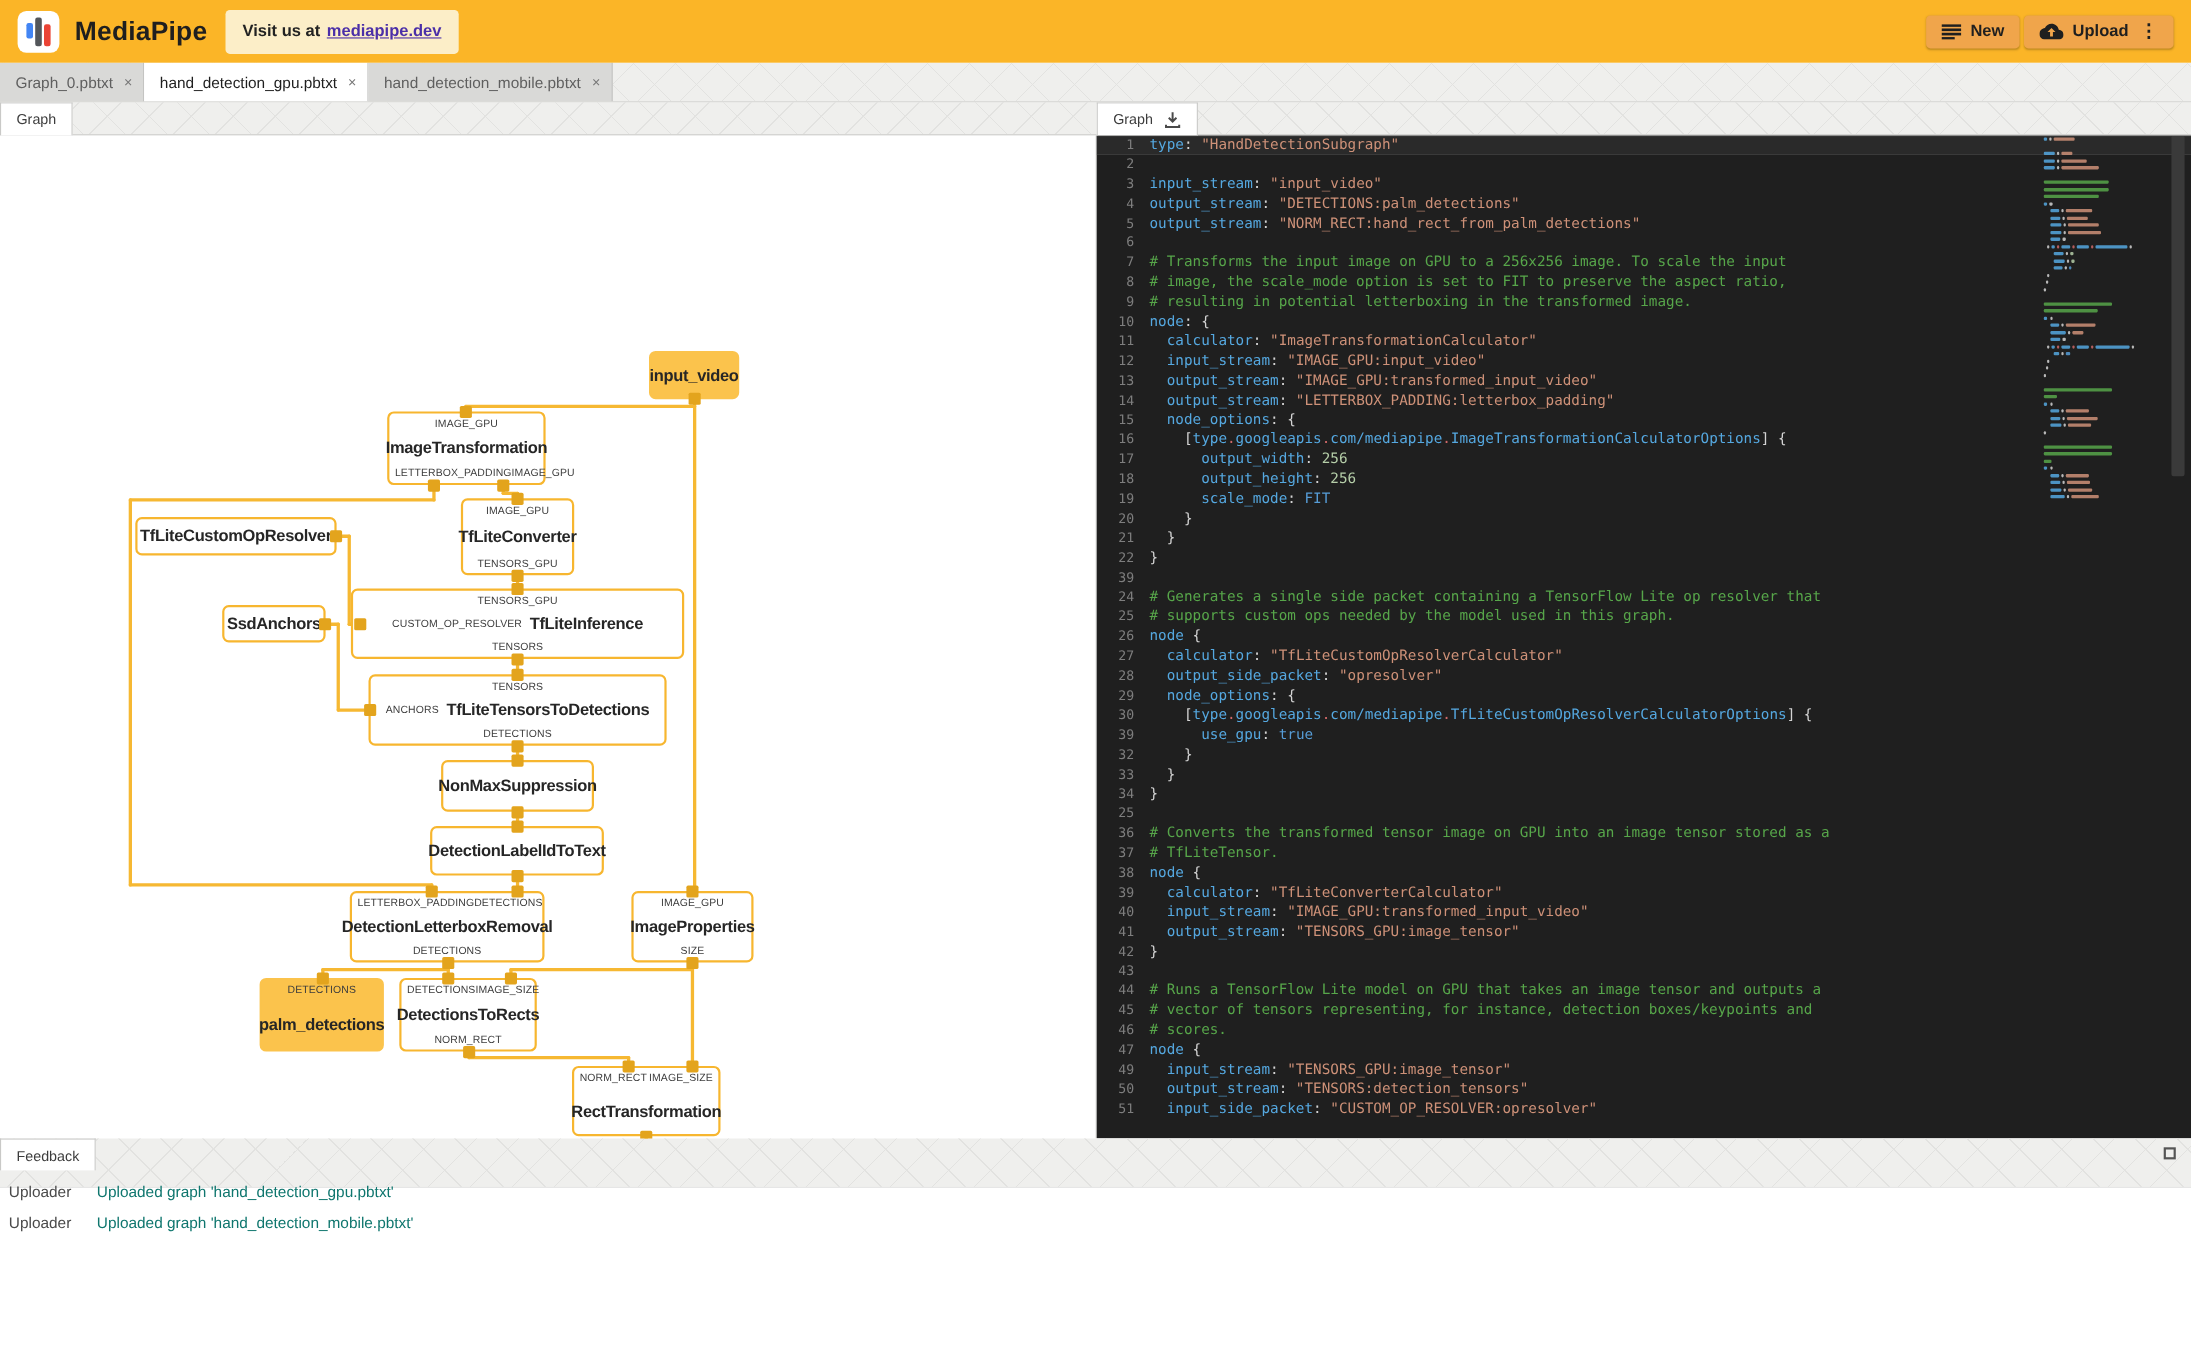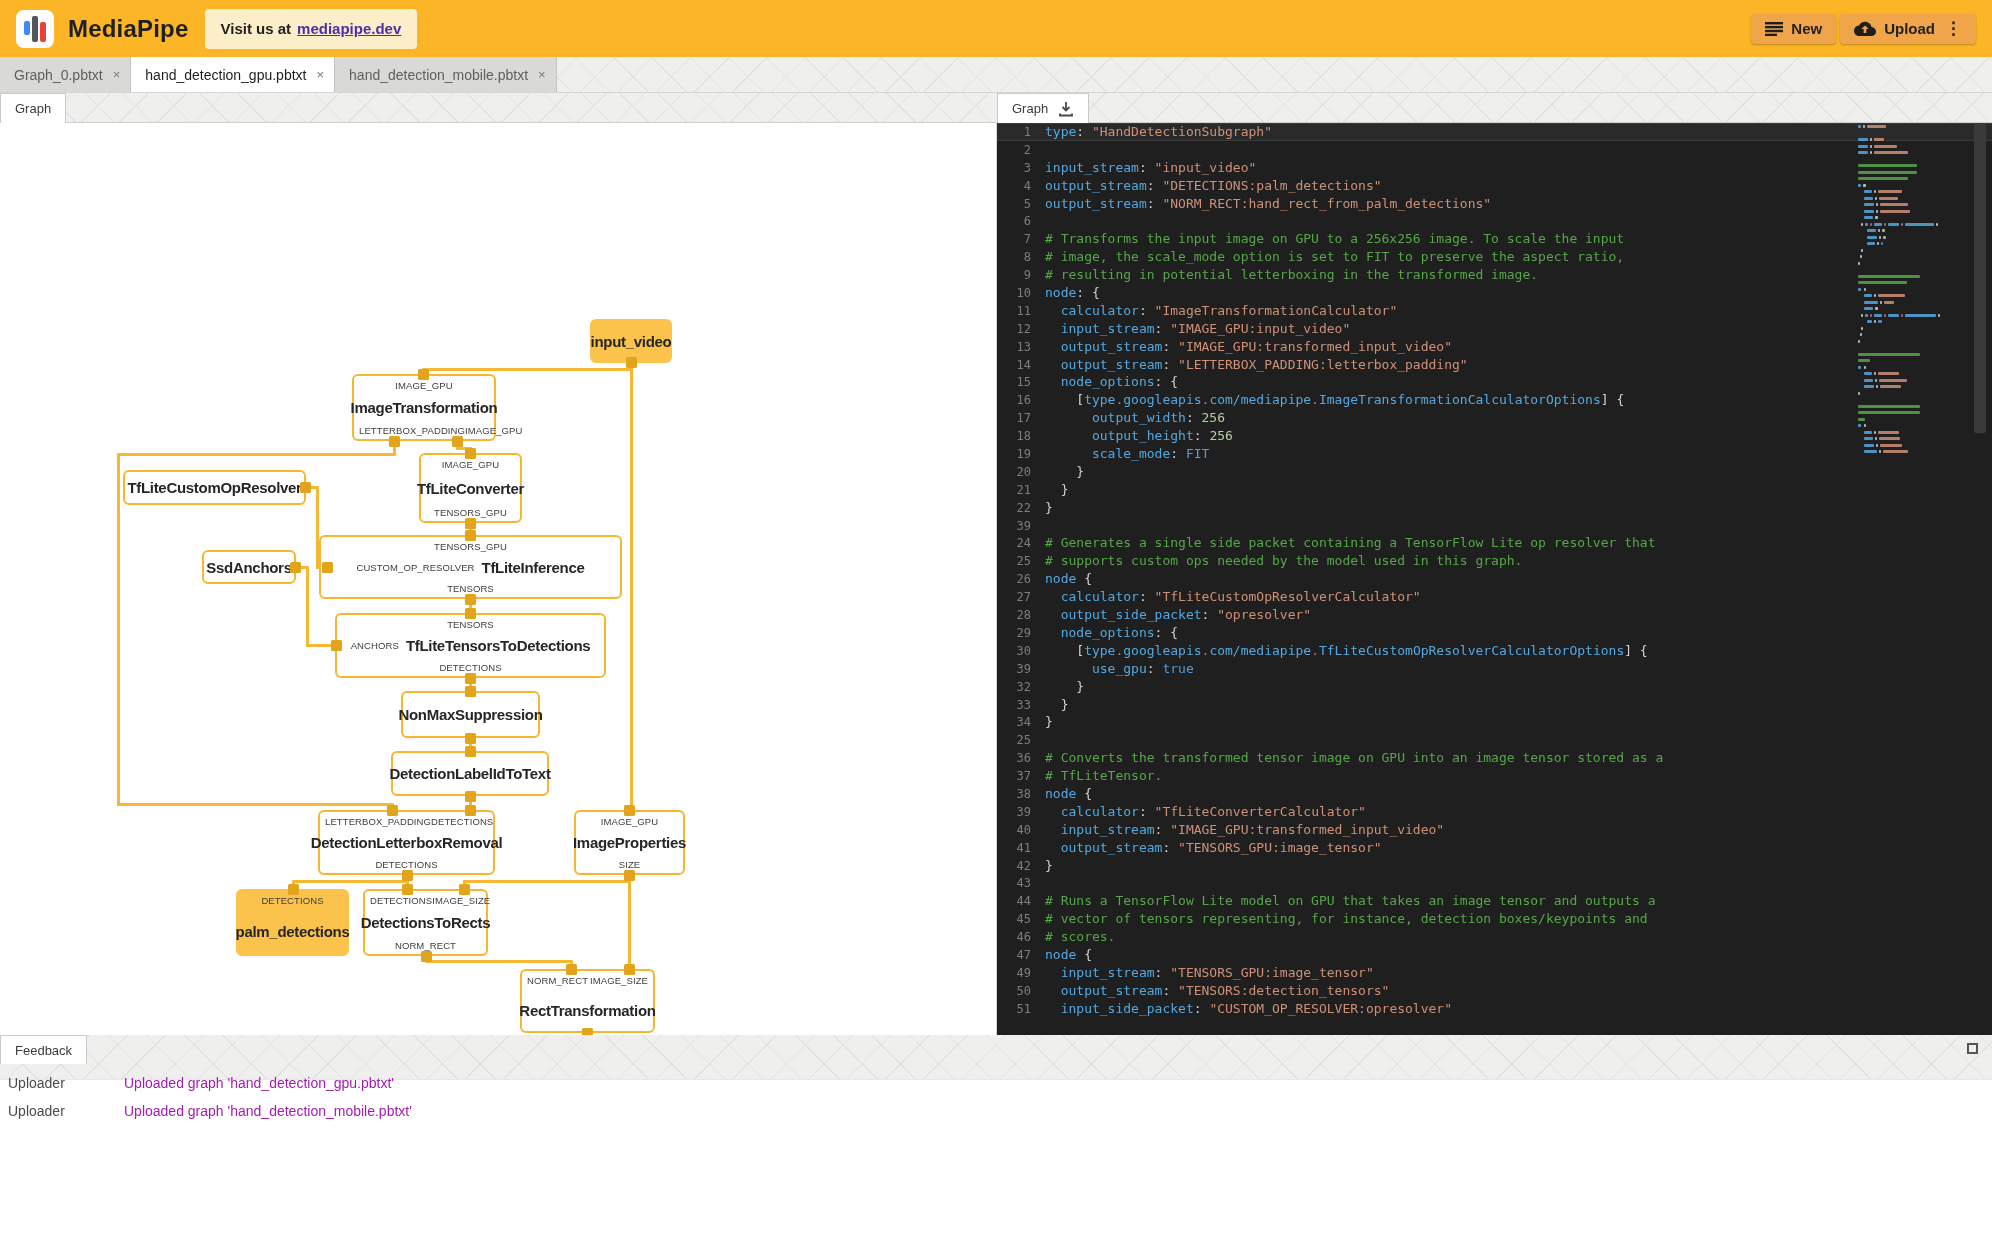--- a/index.html
+++ b/index.html
@@ -69,21 +69,21 @@
   .mm-row { position:absolute; height:3px; }
   .mm-bar { position:absolute; height:3px; border-radius:1px; opacity:0.85; }
   .vscroll { position:absolute; right:6px; top:0; width:12px; height:310px; background:#3A3A3A; border-radius:2px; }
 
   
   .feedback { position:absolute; left:0; top:1035px; width:1992px; height:207px; background:#ffffff; }
   .feedback-head { position:absolute; left:0; top:0; width:1992px; height:45px; border-bottom:1px solid #E6E6E6; }
   .fb-rows { position:absolute; left:0; top:34px; width:1992px; }
   .fb-row { display:flex; align-items:center; height:28px; font-size:14px; }
   .fb-src { width:88px; padding-left:8px; color:#4a4a4a; }
-  .fb-msg { color:#a21caf;margin-left:36px; }
+  .fb-msg { color:#0f766e; }
 </style>
 </head>
 <body>
 
 <div class="header">
   <div class="logo">
     <div class="bar b1"></div>
       <div class="bar b2"></div>
       <div class="bar b3"></div>
   </div>

